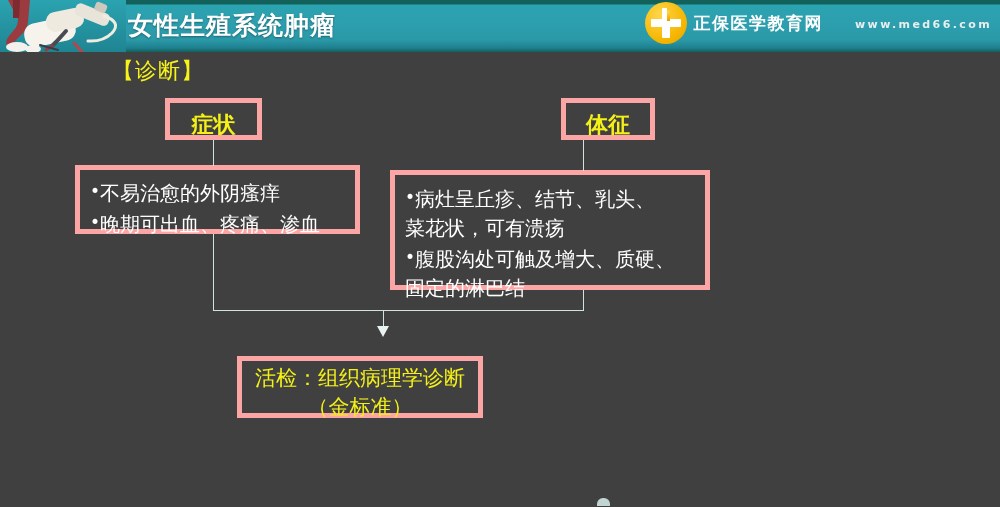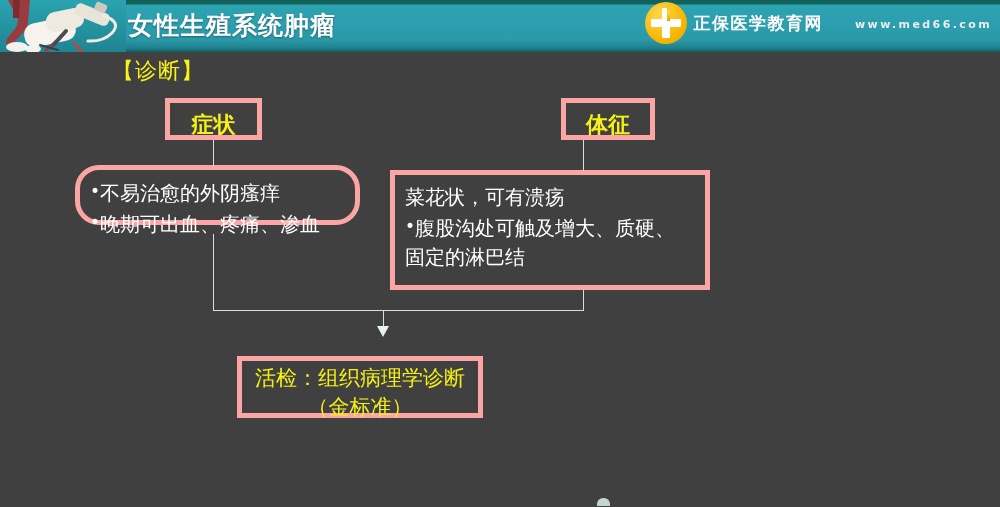--- a/index.html
+++ b/index.html
@@ -160,23 +160,22 @@
     position: absolute;
     left: 0; top: 7px;
     width: 100%;
     text-align: center;
     font-size: 22px;
   }
 
   
   #box-symptom-detail {
     left: 75px; top: 165px;
-    width: 285px; height: 60px;
+    width: 285px; height: 69px;
     padding: 7px 0 0 10px;
-    border-radius: 24px;
   }
   #box-sign-detail {
     left: 390px; top: 170px;
     width: 320px; height: 120px;
     padding: 8px 0 0 10px;
   }
   .bullet-line {
     color: #ffffff;
     font-size: 20px;
     line-height: 29px;
@@ -301,20 +300,23 @@
   <div class="node" id="box-symptom-detail">
     <div class="bullet-line">
       <span class="bullet-dot">•</span><span>不易治愈的外阴瘙痒</span>
     </div>
     <div class="bullet-line">
       <span class="bullet-dot">•</span><span>晚期可出血、疼痛、渗血</span>
     </div>
   </div>
 
   <div class="node" id="box-sign-detail">
+    <div class="bullet-line">
+      <span class="bullet-dot">•</span><span>病灶呈丘疹、结节、乳头、</span>
+    </div>
     <div class="bullet-line cont">
       <span>菜花状，可有溃疡</span>
     </div>
     <div class="bullet-line">
       <span class="bullet-dot">•</span><span>腹股沟处可触及增大、质硬、</span>
     </div>
     <div class="bullet-line cont">
       <span>固定的淋巴结</span>
     </div>
   </div>

